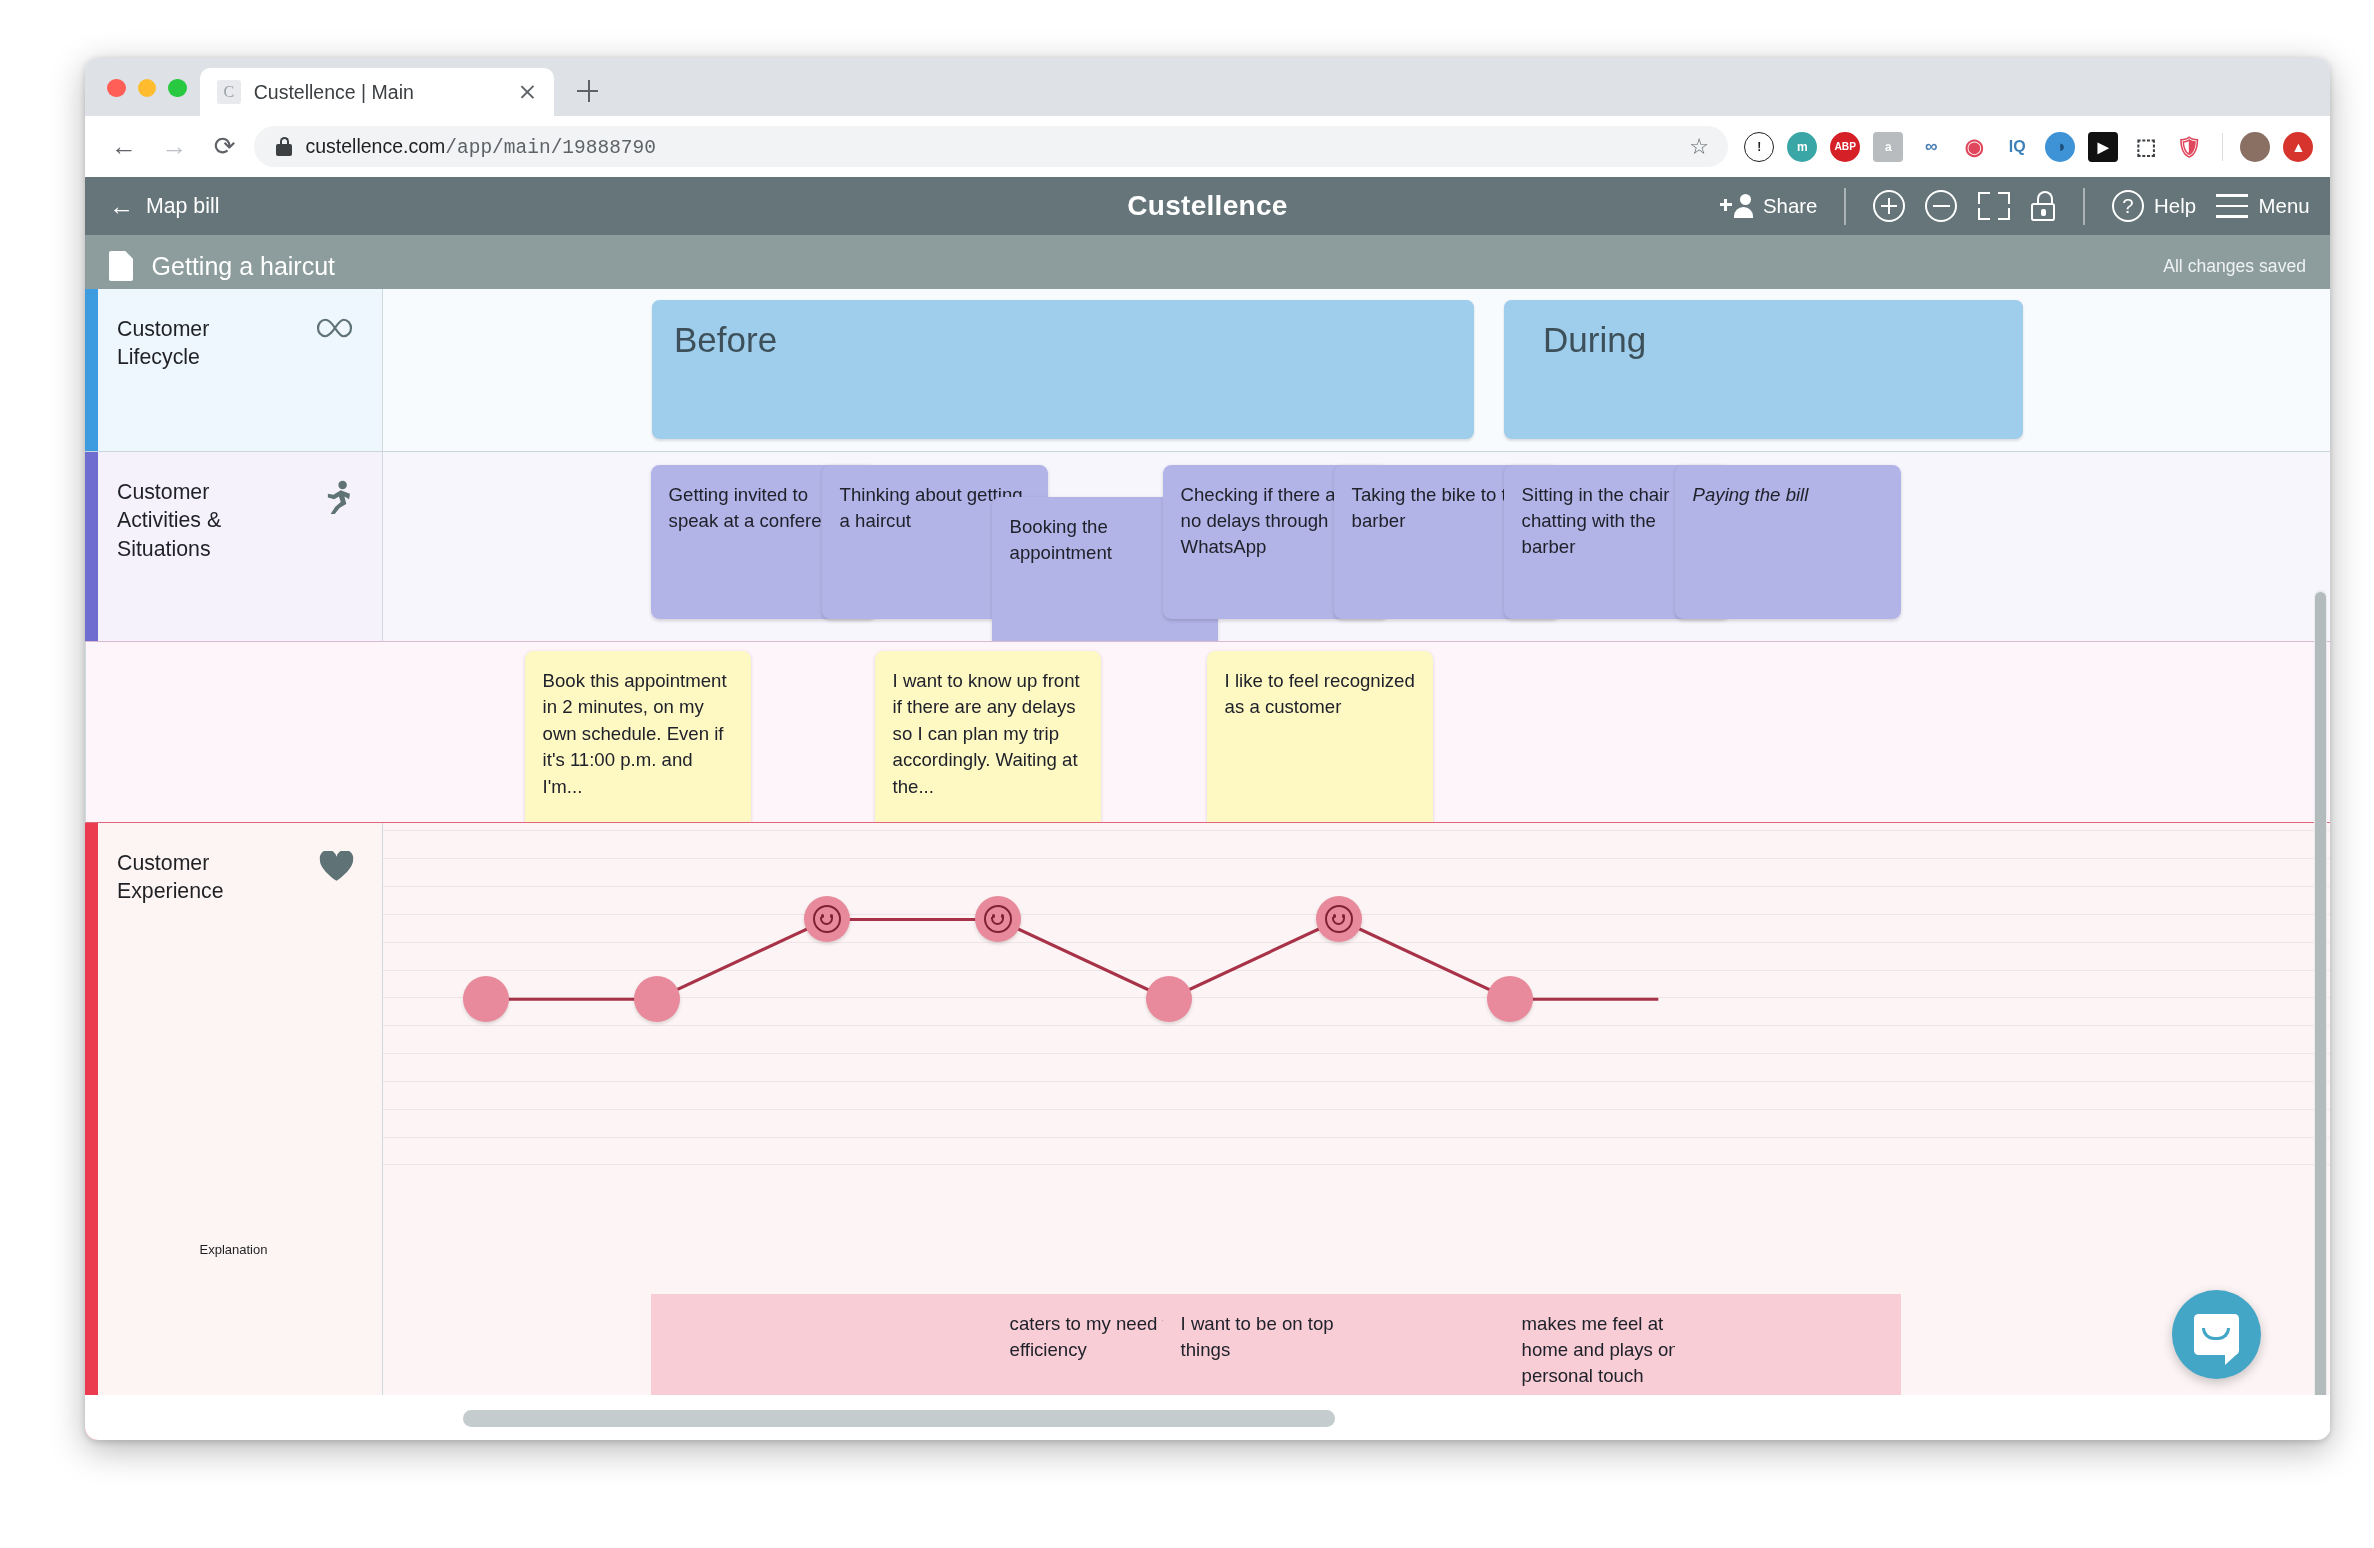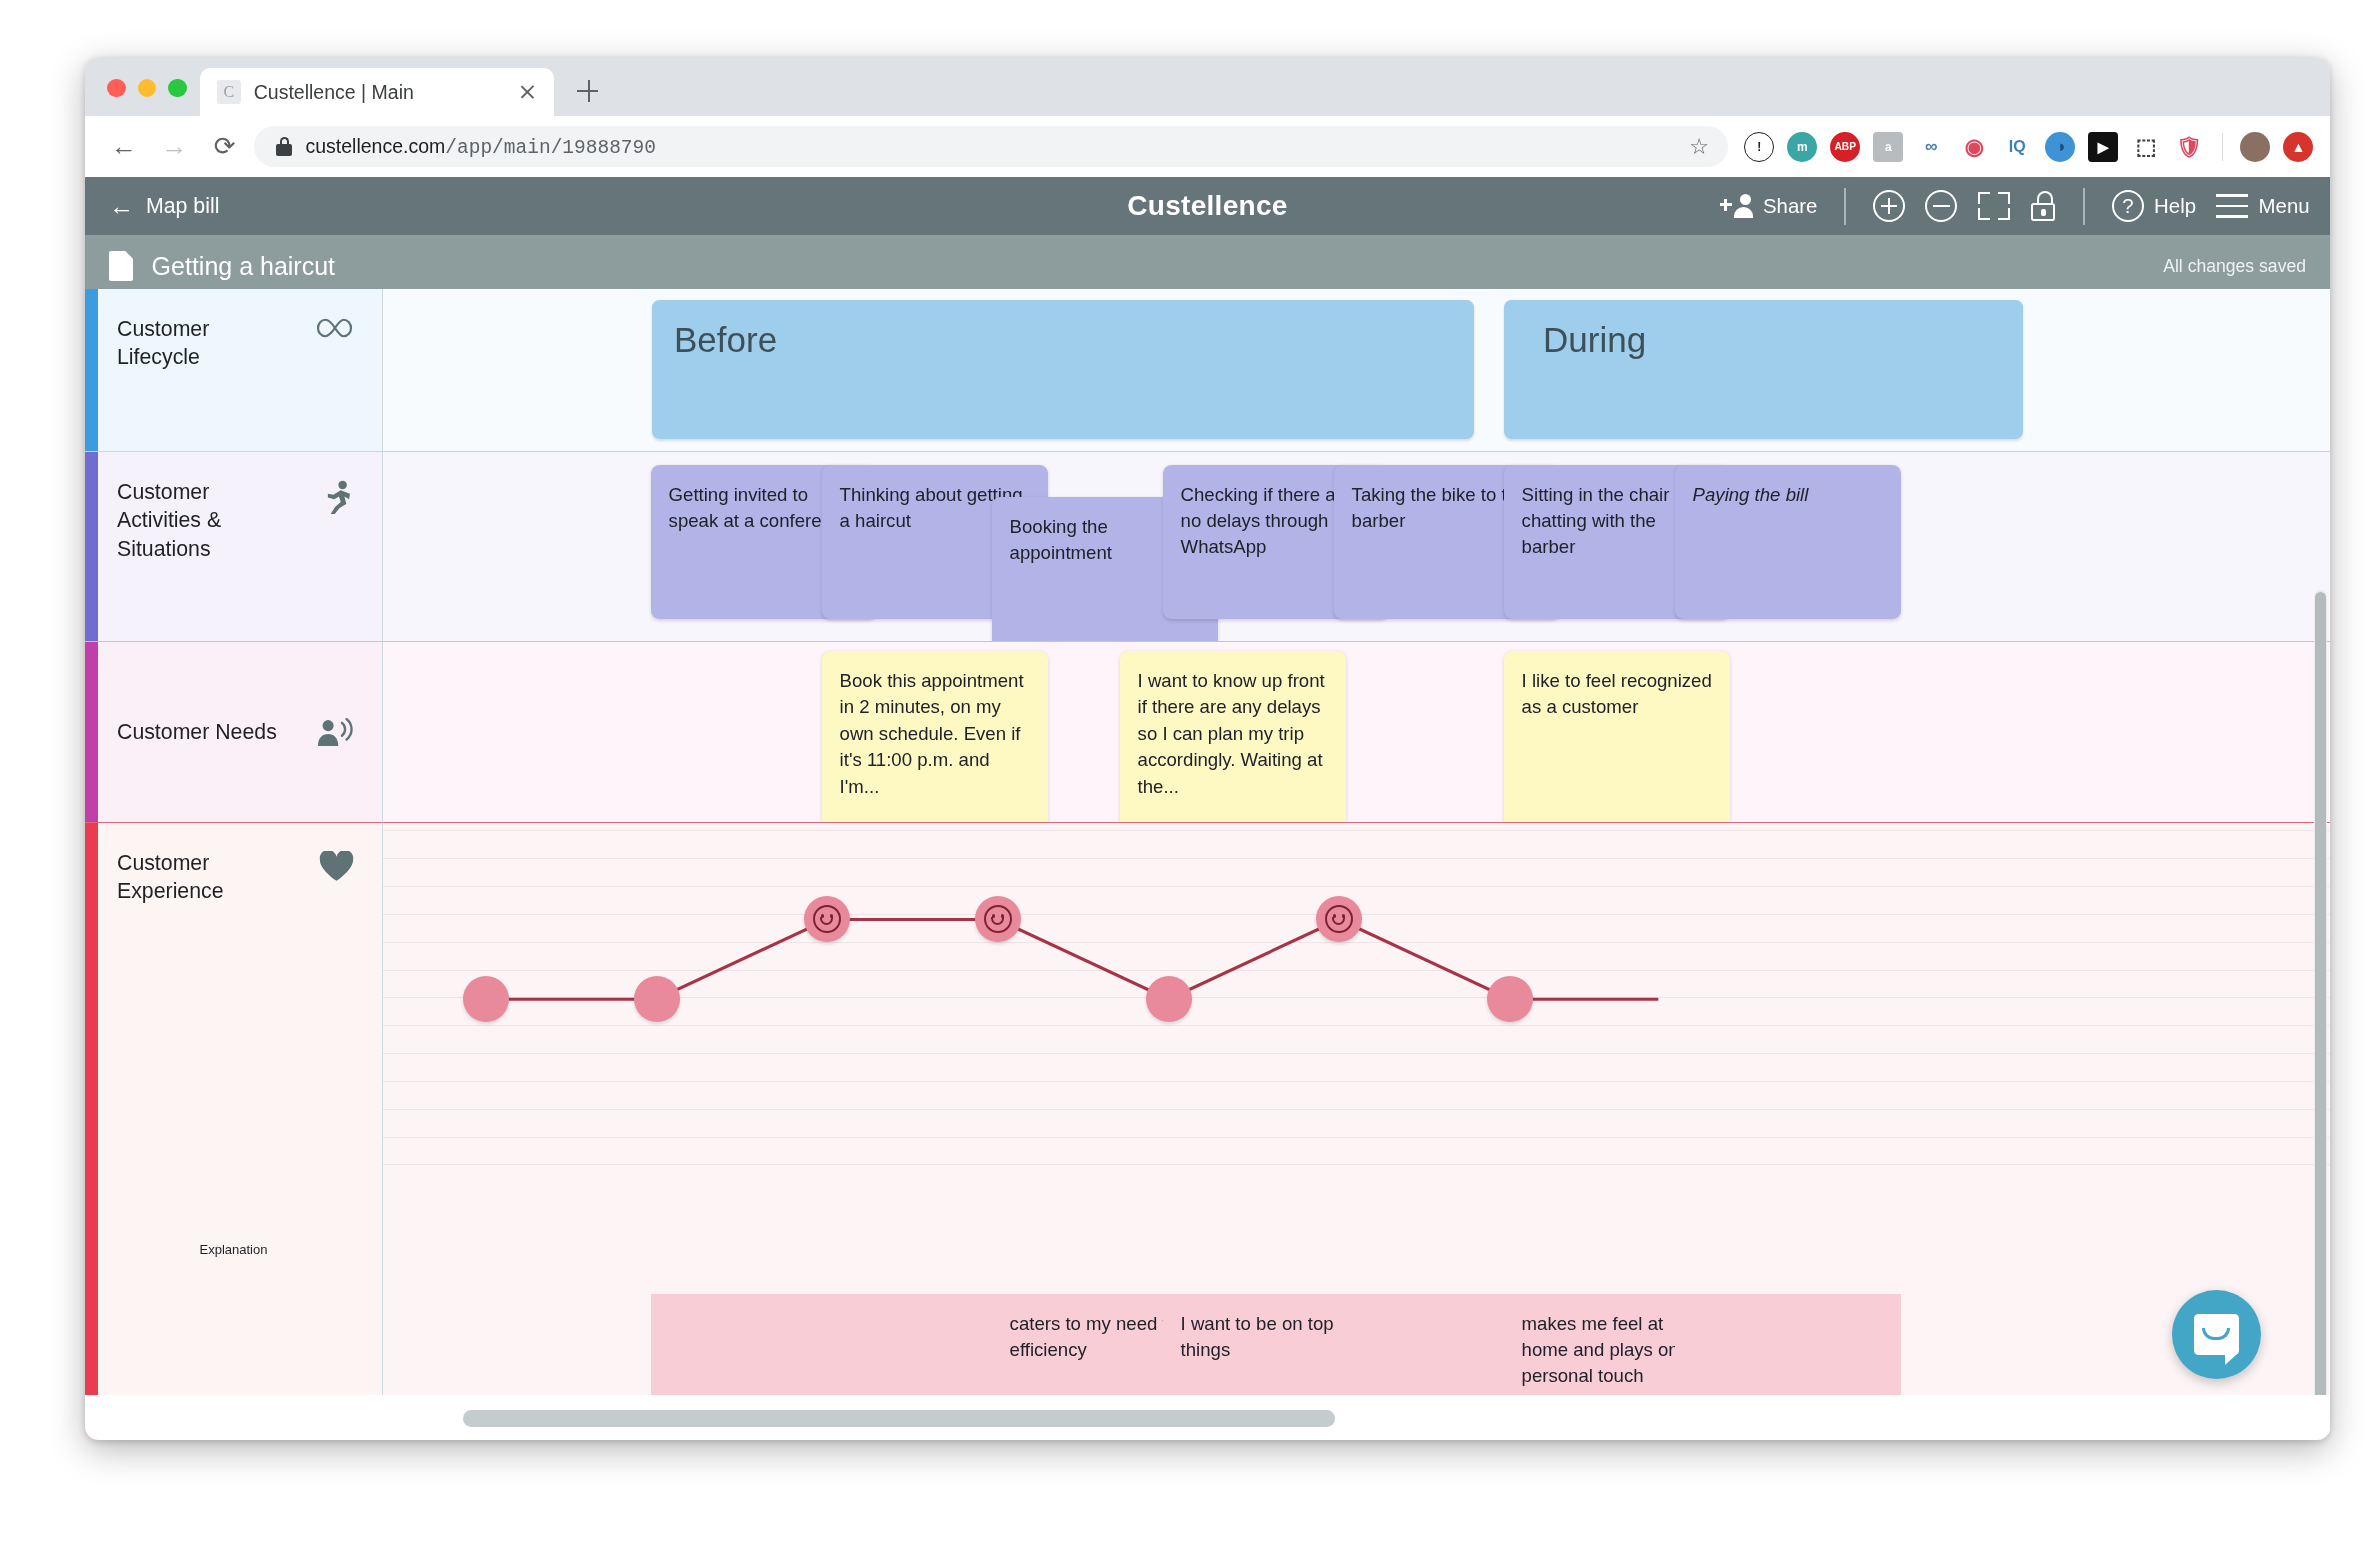--- a/index.html
+++ b/index.html
@@ -436,33 +436,23 @@
           <div class="card act" style="left: 439px;"><span>Thinking about getting a haircut</span></div>
           <div class="card act" style="left: 609px; margin-top: 32px;"><span>Booking the appointment</span></div>
           <div class="card act" style="left: 780px;"><span>Checking if there are no delays through WhatsApp</span></div>
           <div class="card act" style="left: 951px;"><span>Taking the bike to the barber</span></div>
           <div class="card act" style="left: 1121px;"><span>Sitting in the chair and chatting with the barber</span></div>
           <div class="card act" style="left: 1292px; font-style: italic;"><span>Paying the bill</span></div>
         </div>
     </div>
 
     <div class="row r-needs">
-      <div class="rowlabel">
-        <div class="accent"></div>
-        <div class="txt">Customer Needs</div>
-        <svg class="rico" width="37" height="30" viewBox="0 0 40 32">
-          <circle cx="12" cy="8" r="6" fill="#5f7377"></circle>
-          <path d="M1 30 C1 21 6 17 12 17 C18 17 23 21 23 30 Z" fill="#5f7377"></path>
-          <path d="M27 5 A9 9 0 0 1 27 19" fill="none" stroke="#5f7377" stroke-width="2.6" stroke-linecap="round"></path>
-          <path d="M32 1 A14 14 0 0 1 32 23" fill="none" stroke="#5f7377" stroke-width="2.6" stroke-linecap="round"></path>
-        </svg>
-      </div>
       <div class="rowcontent" id="needs">
           <div class="card need" style="left: 439px;"><span>Book this appointment in 2 minutes, on my own schedule. Even if it's 11:00 p.m. and I'm...</span></div>
-          <div class="card need" style="left: 737px;"><span>I want to know up front if there are any delays so I can plan my trip accordingly. Waiting at the...</span></div>
+          <div class="card need" style="left: 789px;"><span>I want to know up front if there are any delays so I can plan my trip accordingly. Waiting at the...</span></div>
           <div class="card need" style="left: 1121px;"><span>I like to feel recognized as a customer</span></div>
         </div>
     </div>
 
     <div class="row r-exp">
       <div class="rowlabel">
         <div class="accent"></div>
         <div class="txt">Customer<br>Experience</div>
         <svg class="rico" width="35" height="32" viewBox="0 0 38 34">
           <path d="M19 32 C2 20 1 12 1 9 A8.5 8.5 0 0 1 19 6 A8.5 8.5 0 0 1 37 9 C37 12 36 20 19 32 Z" fill="#5f7377"></path>

